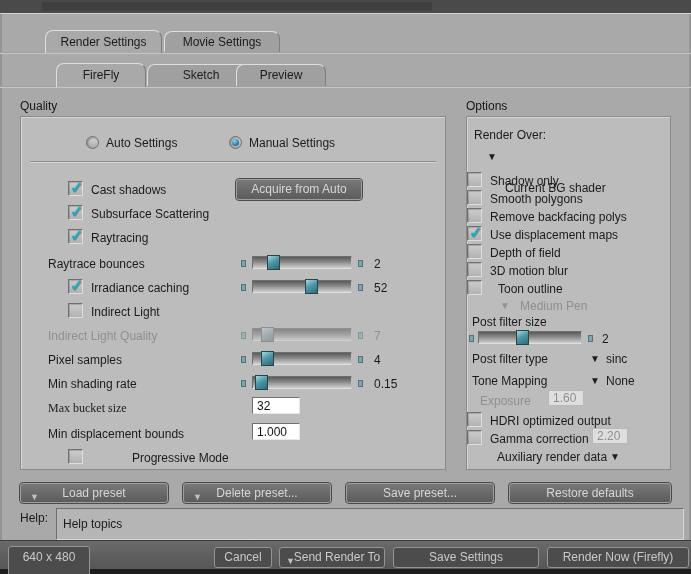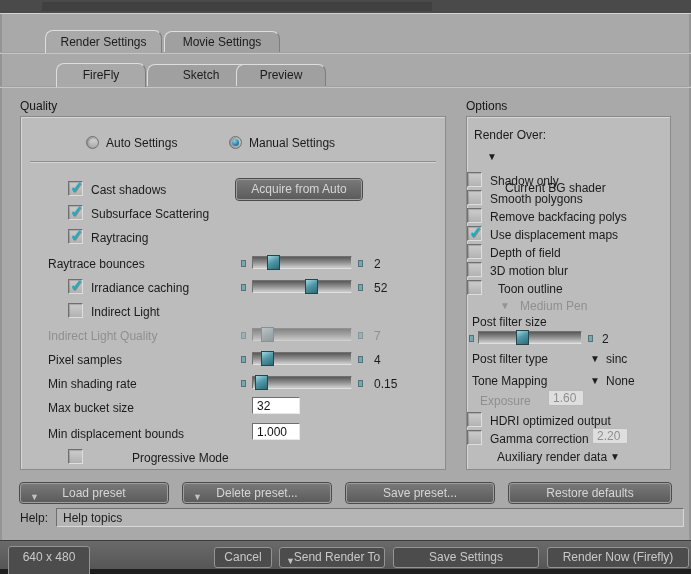--- a/index.html
+++ b/index.html
@@ -177,21 +177,21 @@
 <span class="val" style="left:374px;top:353px;">4</span>
 
 <span class="lbl" style="left:48px;top:377px;">Min shading rate</span>
 <span class="cap" style="left:241px;top:380px;"></span>
 <div class="track" style="left:252px;top:376px;">
   <div class="thumb" style="left: 2%;"></div>
 </div>
 <span class="cap" style="left:358px;top:380px;"></span>
 <span class="val" style="left:374px;top:377px;">0.15</span>
 
-<span class="lbl" style="left:48px;top:401px;">Max bucket size</span>
+<span class="lbl" style="left:48px;top:401px;font-family:Liberation Serif, serif;">Max bucket size</span>
 <input class="tinput" style="left: 252px; top: 397px; width: 48px; height: 17px;" value="32">
 
 <span class="lbl" style="left:48px;top:427px;">Min displacement bounds</span>
 <input class="tinput" style="left: 252px; top: 423px; width: 48px; height: 17px;" value="1.000">
 
 <span class="cb" style="left:68px;top:449px;"></span>
 <span class="lbl" style="left:91px;top:451px;margin-left:41px;">Progressive Mode</span>
 
 <span class="sectitle" style="left:466px;top:99px;">Options</span>
 <div class="panel" style="left:466px;top:116px;width:205px;height:354px;"></div>
@@ -262,21 +262,21 @@
   <span>Delete preset...</span>
 </div>
 <div class="dbtn" style="left:346px;top:483px;width:148px;height:20px;line-height:18px;">
   <span>Save preset...</span>
 </div>
 <div class="dbtn" style="left:509px;top:483px;width:162px;height:20px;line-height:18px;">
   <span>Restore defaults</span>
 </div>
 
 <span class="lbl" style="left:20px;top:511px;">Help:</span>
-<input class="help-field" style="left: 56px; top: 508px; width: 628px; height: 19px;" value="Help topics">
+<input class="help-field" style="left: 56px; top: 508px; width: 628px; height: 32px;" value="Help topics">
 
 <div class="abs footer"></div>
 <div class="fbtn" style="left:8px;top:546px;width:82px;height:32px;line-height:21px;">
   <span>640 x 480</span>
 </div>
 <div class="fbtn" style="left:214px;top:547px;width:58px;height:21px;line-height:19px;">
   <span>Cancel</span>
 </div>
 <div class="fbtn" style="left:279px;top:547px;width:106px;height:21px;line-height:19px;">
   <span class="btn-arrow" style="left:6px;">▼</span>

